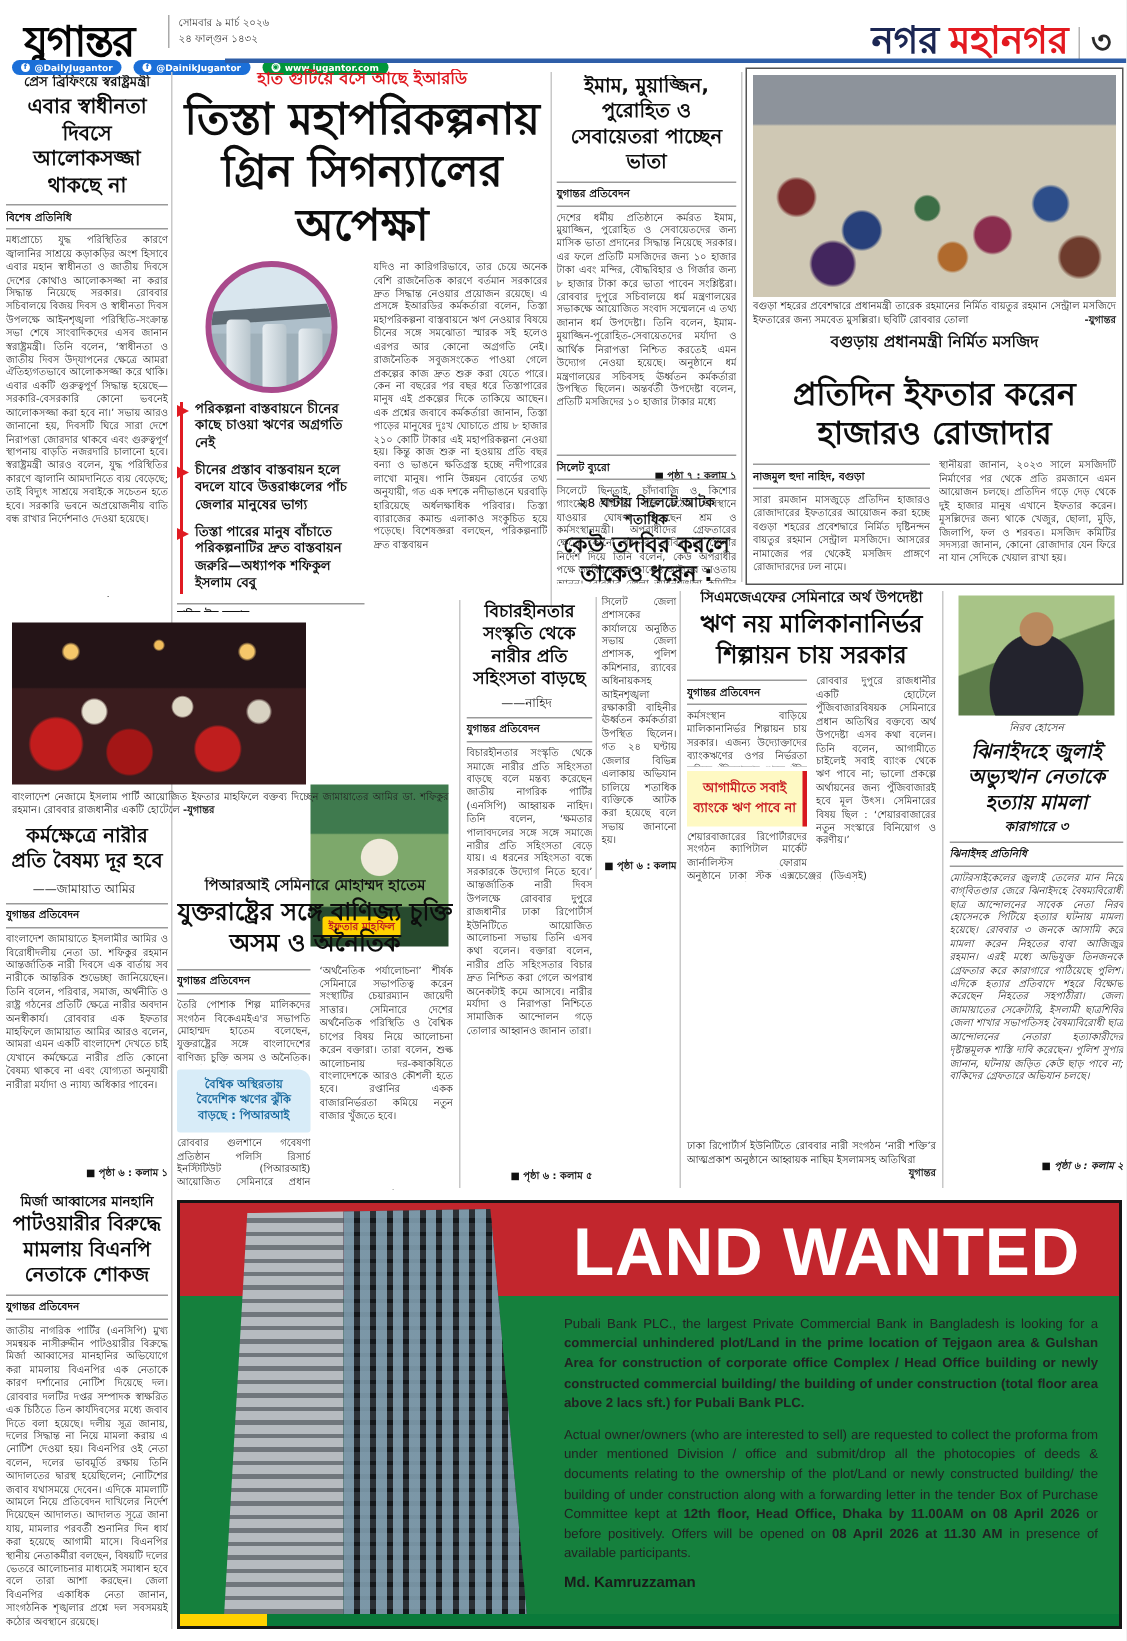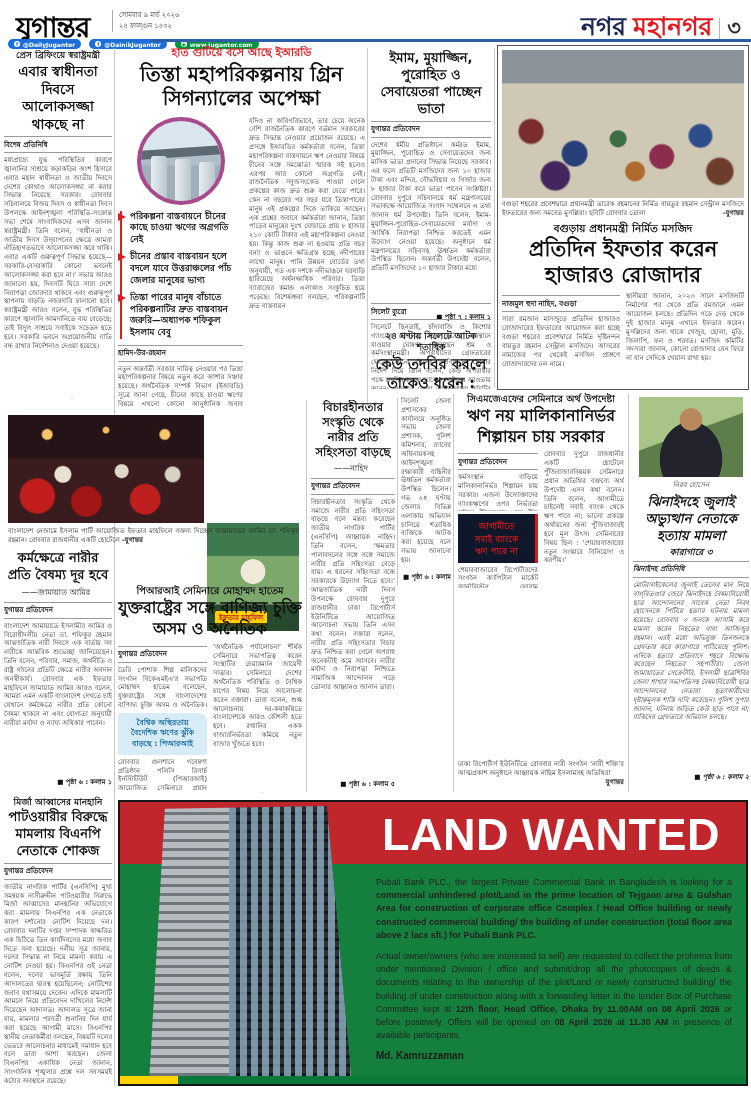--- a/index.html
+++ b/index.html
@@ -22,22 +22,22 @@
   .badge{display:inline-flex;align-items:center;gap:3px;font-size:6px;font-weight:700;color:#fff;
          border-radius:7px;padding:1.5px 6px;margin-right:3px;}
   .badge .dot{width:6px;height:6px;border-radius:50%;background:#fff;color:#1b6fd8;font-size:5px;
          display:inline-flex;align-items:center;justify-content:center;font-weight:900;}
   .secflex{display:flex;align-items:baseline;gap:7px;}
   
   .bullets{border-left:2.5px solid #e01b22;padding-left:8px;margin:6px 0 4px 2px;}
   .bullet{position:relative;font-size:8.8px;font-weight:700;line-height:1.32;margin-bottom:6px;color:#111;}
   .bullet::before{content:"";position:absolute;left:-12px;top:2px;width:0;height:0;
          border-left:8px solid #e01b22;border-top:4px solid transparent;border-bottom:4px solid transparent;}
-  .quote-pink{background:#0f172a;border-right:3.5px solid #d8181f;color:#c81a20;font-weight:800;
-         font-size:8.6px;text-align:center;padding:6px 16px;line-height:1.4;margin:3px 0;}
+  .quote-pink{background:#fef9c3;border-right:3.5px solid #d8181f;color:#c81a20;font-weight:800;
+         font-size:8.6px;text-align:center;padding:6px 4px;line-height:1.4;margin:3px 0;}
   .quote-blue{background:#d8ecf8;color:#16699e;font-weight:800;font-size:7.6px;text-align:center;
          padding:5px 4px;line-height:1.4;margin:3px 0;border-radius:2px 8px 2px 2px;}
   .twocol{display:flex;gap:6px;}
   .twocol>div{flex:1;}
   
   .ph{position:relative;overflow:hidden;}
   .ph-mosque{background:
      radial-gradient(circle at 12% 55%,#7a2d2d 0 5%,transparent 6%),
      radial-gradient(circle at 30% 70%,#27407a 0 6%,transparent 7%),
      radial-gradient(circle at 48% 60%,#3c6e46 0 5%,transparent 6%),
@@ -138,21 +138,21 @@
   <div class="abs" style="left:4px;top:50px;width:108px;height:348px;overflow:hidden;">
     <div class="kick" style="font-size:8.8px;color:#111;">প্রেস ব্রিফিংয়ে স্বরাষ্ট্রমন্ত্রী</div>
     <div class="hl" style="font-size:13.5px;margin-top:2px;">এবার স্বাধীনতা দিবসে আলোকসজ্জা থাকছে না</div>
     <div class="byl">বিশেষ প্রতিনিধি</div>
     <div class="tt" style="height:238px;">মধ্যপ্রাচ্যে যুদ্ধ পরিস্থিতির কারণে জ্বালানির সাশ্রয়ে কড়াকড়ির অংশ হিসাবে এবার মহান স্বাধীনতা ও জাতীয় দিবসে দেশের কোথাও আলোকসজ্জা না করার সিদ্ধান্ত নিয়েছে সরকার। রোববার সচিবালয়ে বিজয় দিবস ও স্বাধীনতা দিবস উপলক্ষে আইনশৃঙ্খলা পরিস্থিতি-সংক্রান্ত সভা শেষে সাংবাদিকদের এসব জানান স্বরাষ্ট্রমন্ত্রী। তিনি বলেন, ‘স্বাধীনতা ও জাতীয় দিবস উদ্‌যাপনের ক্ষেত্রে আমরা ঐতিহ্যগতভাবে আলোকসজ্জা করে থাকি। এবার একটি গুরুত্বপূর্ণ সিদ্ধান্ত হয়েছে—সরকারি-বেসরকারি কোনো ভবনেই আলোকসজ্জা করা হবে না।’ সভায় আরও জানানো হয়, দিবসটি ঘিরে সারা দেশে নিরাপত্তা জোরদার থাকবে এবং গুরুত্বপূর্ণ স্থাপনায় বাড়তি নজরদারি চালানো হবে। স্বরাষ্ট্রমন্ত্রী আরও বলেন, যুদ্ধ পরিস্থিতির কারণে জ্বালানি আমদানিতে ব্যয় বেড়েছে; তাই বিদ্যুৎ সাশ্রয়ে সবাইকে সচেতন হতে হবে। সরকারি ভবনে অপ্রয়োজনীয় বাতি বন্ধ রাখার নির্দেশনাও দেওয়া হয়েছে।</div>
     <div class="ref">■ পৃষ্ঠা ৬ : কলাম ৫</div>
   </div>
 
   <div class="abs" style="left:118px;top:46px;width:247px;height:362px;overflow:hidden;">
     <div class="kick" style="font-size:11px;color:#e01b22;">হাত গুটিয়ে বসে আছে ইআরডি</div>
-    <div class="hl" style="font-size:20px;line-height:1.22;margin-top:2px;">তিস্তা মহাপরিকল্পনায় গ্রিন সিগন্যালের অপেক্ষা</div>
+    <div class="hl" style="font-size:29px;line-height:1.22;margin-top:2px;">তিস্তা মহাপরিকল্পনায় গ্রিন সিগন্যালের অপেক্ষা</div>
     <div style="display:flex;gap:6px;margin-top:6px;">
       <div style="width:125px;">
         <div class="circle-img">
           <div class="deck"></div>
           <div class="pil" style="left:10px;"></div>
           <div class="pil" style="left:34px;top:48%;"></div>
           <div class="pil" style="left:58px;top:52%;"></div>
         </div>
         <div class="bullets">
           <div class="bullet">পরিকল্পনা বাস্তবায়নে চীনের কাছে চাওয়া ঋণের অগ্রগতি নেই</div>
@@ -187,21 +187,21 @@
     <div class="ref">■ পৃষ্ঠা ৬ : কলাম ৩</div>
   </div>
 
   <div class="abs" style="left:497px;top:45px;width:252px;height:345px;border:1px solid #555;padding:4px;overflow:hidden;">
     <div class="ph ph-mosque" style="width:100%;height:148px;"></div>
     <div class="cap" style="margin-top:2px;">
       <span>বগুড়া শহরের প্রবেশদ্বারে প্রধানমন্ত্রী তারেক রহমানের নির্মিত বায়তুর রহমান সেন্ট্রাল মসজিদে ইফতারের জন্য সমবেত মুসল্লিরা। ছবিটি রোববার তোলা</span>
       <b style="float:right">-যুগান্তর</b>
     </div>
     <div class="kick" style="font-size:10.5px;color:#111;margin-top:4px;">বগুড়ায় প্রধানমন্ত্রী নির্মিত মসজিদ</div>
-    <div class="hl" style="font-size:21px;line-height:1.25;margin-top:1px;">প্রতিদিন ইফতার করেন হাজারও রোজাদার</div>
+    <div class="hl" style="font-size:21px;line-height:1.25;margin-top:15px;">প্রতিদিন ইফতার করেন হাজারও রোজাদার</div>
     <div class="twocol" style="margin-top:4px;">
       <div>
         <div class="byl">নাজমুল হুদা নাহিদ, বগুড়া</div>
         <div class="tt" style="height:70px;">সারা রমজান মাসজুড়ে প্রতিদিন হাজারও রোজাদারের ইফতারের আয়োজন করা হচ্ছে বগুড়া শহরের প্রবেশদ্বারে নির্মিত দৃষ্টিনন্দন বায়তুর রহমান সেন্ট্রাল মসজিদে। আসরের নামাজের পর থেকেই মসজিদ প্রাঙ্গণে রোজাদারদের ঢল নামে।</div>
       </div>
       <div>
         <div class="tt" style="height:94px;">স্থানীয়রা জানান, ২০২৩ সালে মসজিদটি নির্মাণের পর থেকে প্রতি রমজানে এমন আয়োজন চলছে। প্রতিদিন গড়ে দেড় থেকে দুই হাজার মানুষ এখানে ইফতার করেন। মুসল্লিদের জন্য থাকে খেজুর, ছোলা, মুড়ি, জিলাপি, ফল ও শরবত। মসজিদ কমিটির সদস্যরা জানান, কোনো রোজাদার যেন ফিরে না যান সেদিকে খেয়াল রাখা হয়।</div>
       </div>
     </div>
   </div>

